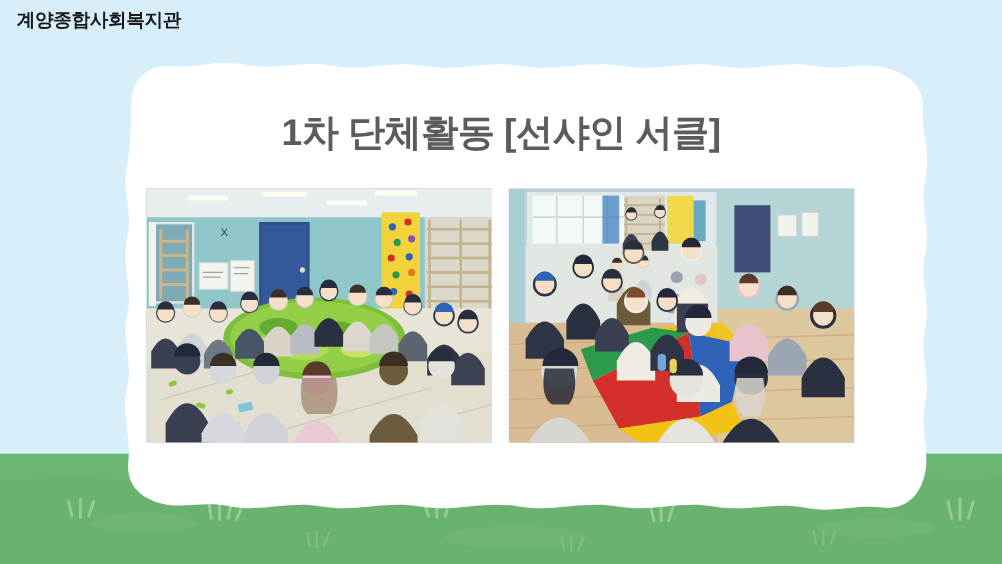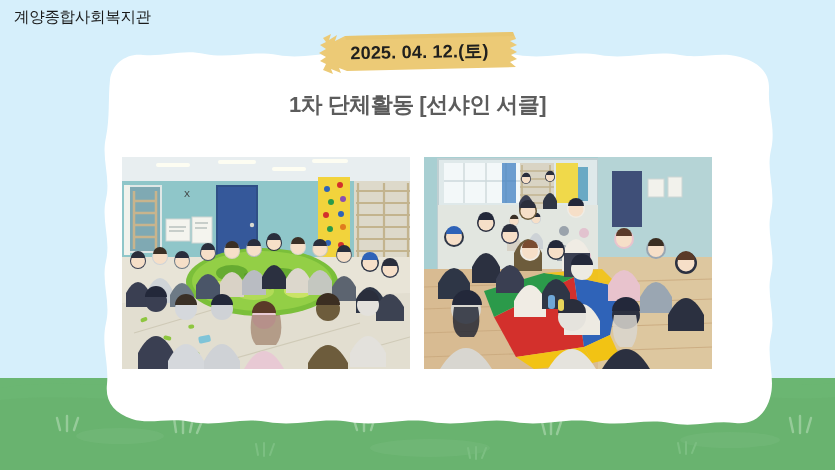--- a/index.html
+++ b/index.html
@@ -71,21 +71,21 @@
     display: flex;
     align-items: center;
     justify-content: space-between;
     padding: 0 14px;
     box-sizing: border-box;
     z-index: 6;
   }
   .header-left,
   .header-right {
     font-size: 15.5px;
-    font-weight: normal;
+    font-weight: bold;
     color: #1a1a1a;
     letter-spacing: -0.3px;
     white-space: nowrap;
   }
 
   
   .tape {
     position: absolute;
     left: 317px;
     top: 28px;
@@ -113,21 +113,21 @@
     transform: rotate(-1deg);
   }
 
   
   .title {
     position: absolute;
     left: 0;
     top: 90px;
     width: 835px;
     text-align: center;
-    font-size: 22px;
+    font-size: 31px;
     font-weight: bold;
     color: #5c5c5c;
     letter-spacing: -0.5px;
     z-index: 6;
   }
 
   
   .photos {
     position: absolute;
     left: 122px;
@@ -233,34 +233,20 @@
         C 111,177 101,159 106,137
         C 110,118 108,98 110,80
         Z"></path>
     </svg>
   </div>
 
   <div class="header">
     <div class="header-left">계양종합사회복지관</div>
   </div>
 
-  <div class="tape">
-    <svg class="tape-svg" viewBox="0 0 205 48" preserveAspectRatio="none">
-      <path fill="#ecca76" d="
-        M 6,10
-        L 14,6 L 12,12 L 20,7 L 18,13 L 28,8
-        L 196,4
-        L 199,11 L 193,13 L 200,17 L 193,20 L 200,24
-        L 194,27 L 200,31 L 193,34 L 199,39
-        L 30,43 L 22,40 L 24,45 L 14,41 L 16,46 L 6,42
-        L 9,36 L 3,33 L 9,29 L 2,25 L 9,21 L 3,17 L 9,14 Z"></path>
-      <path fill="#e3bf68" opacity="0.35" d="M 28,8 L 196,4 L 197,8 L 29,12 Z"></path>
-    </svg>
-    <div class="tape-label">2025. 04. 12.(토)</div>
-  </div>
 
   <div class="title">1차 단체활동 [선샤인 서클]</div>
 
   <div class="photos">
 
     <div class="photo">
       <svg viewBox="0 0 288 212">
         <defs>
           <clipPath id="clipL">
               <rect x="0" y="0" width="288" height="212"></rect>

